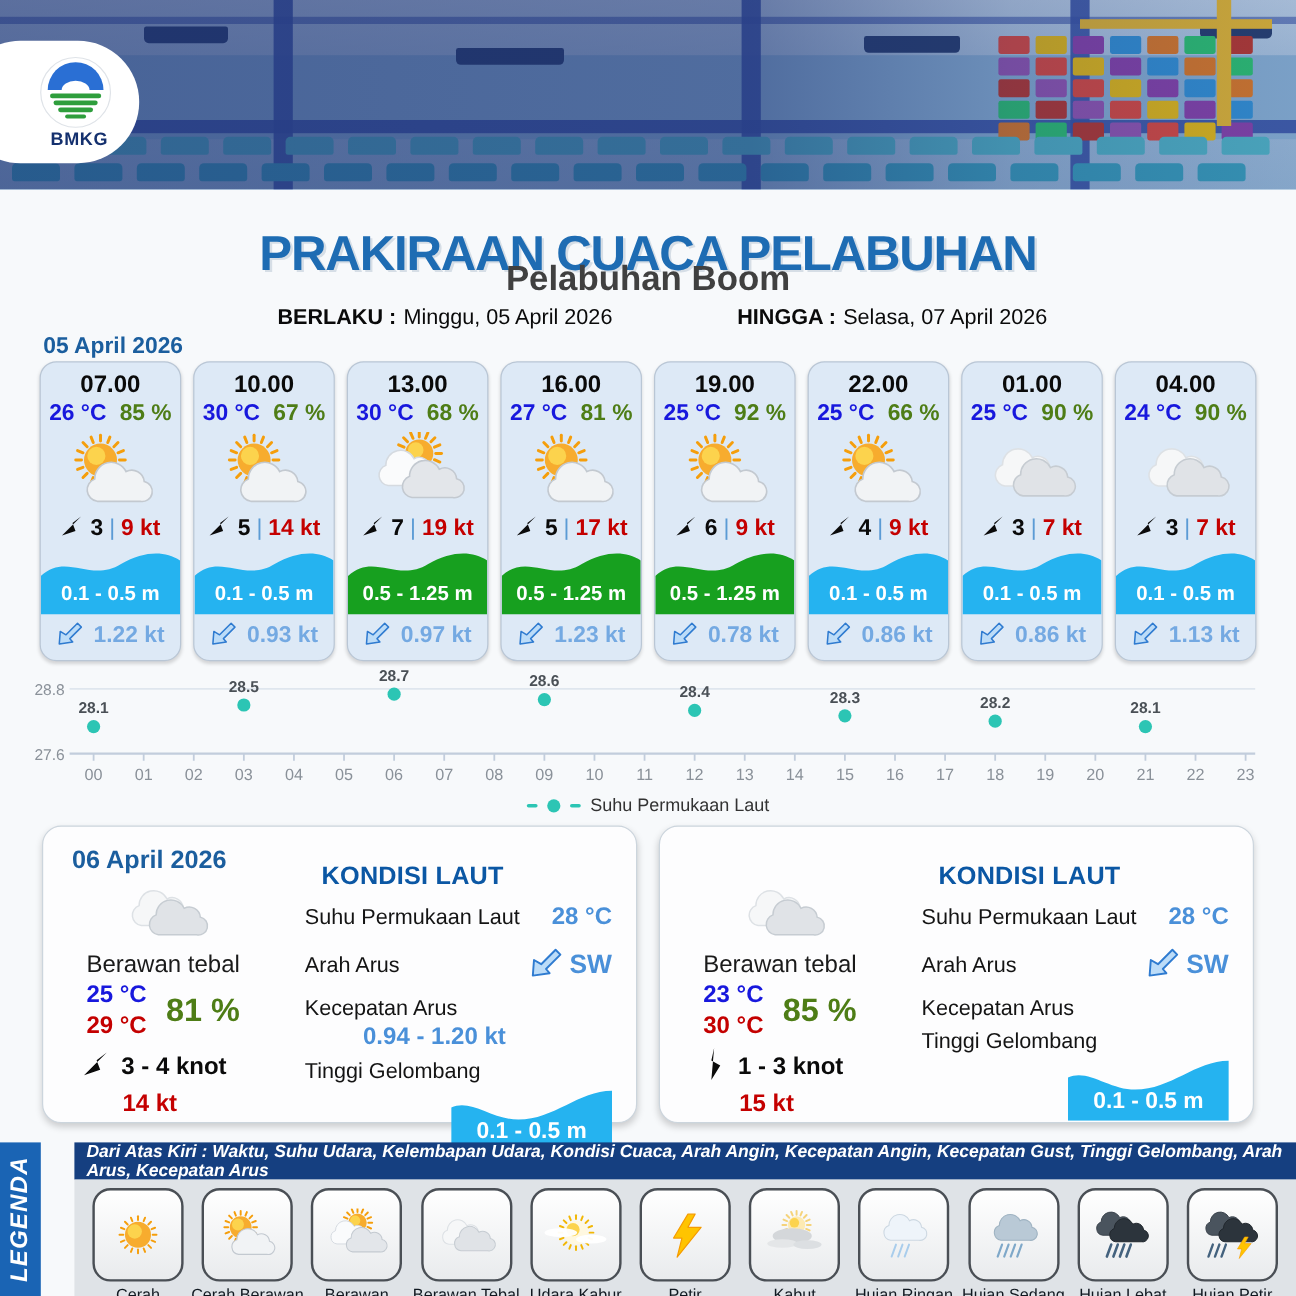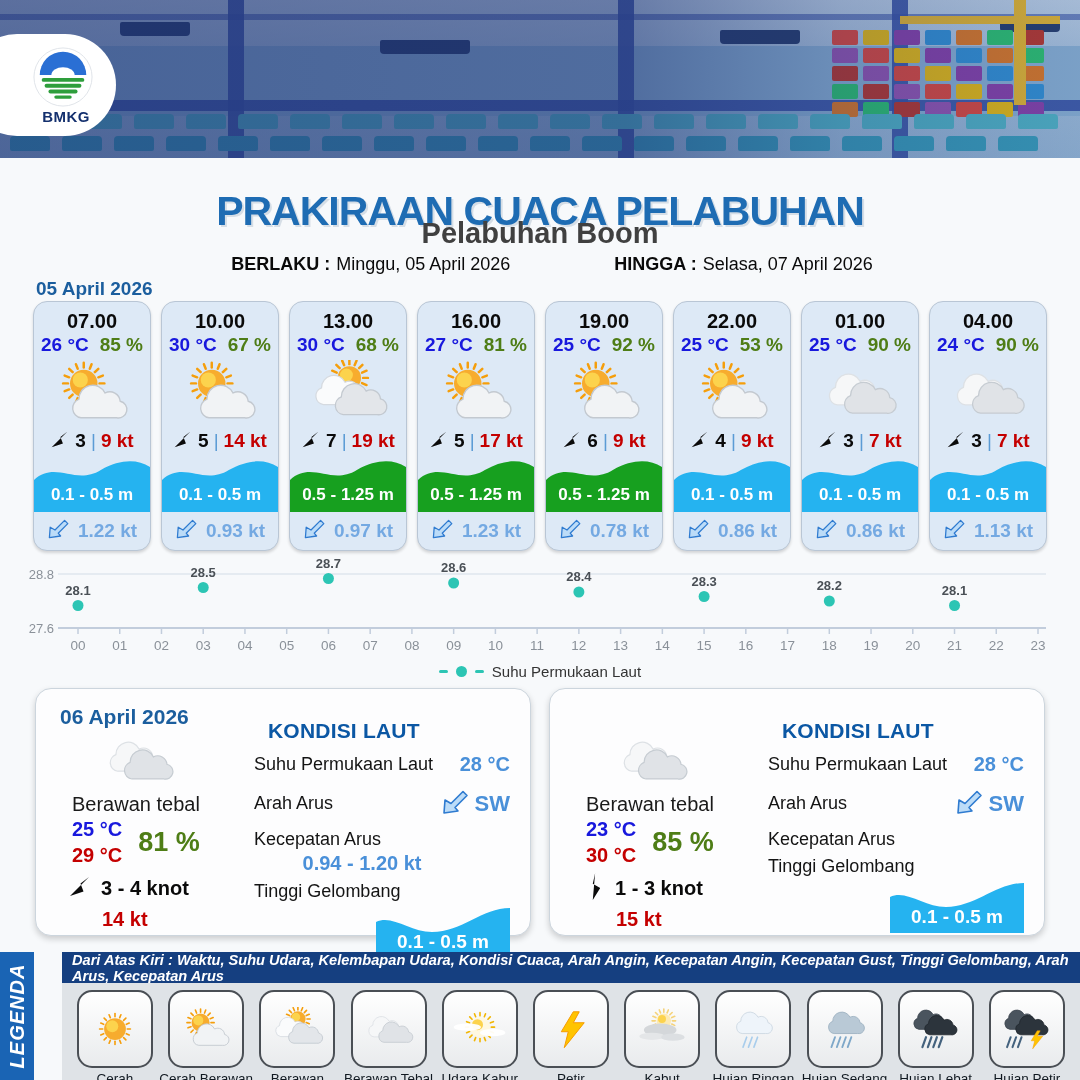--- a/index.html
+++ b/index.html
@@ -490,21 +490,21 @@
               <polygon points="3,27 4,14 10,17.5 22,5.5 26,9.5 14,21.5 17,25" fill="#bcdcf8" stroke="#2f7bd0" stroke-width="1.6" stroke-linejoin="round"></polygon>
             </svg></span>
       <span>0.78 kt</span>
     </div>
   </div>
 
   <div class="card">
     <div class="c-time">22.00</div>
     <div class="c-temps">
       <span class="c-temp">25 °C</span>
-      <span class="c-rh">53 %</span>
+      <span class="c-rh">66 %</span>
     </div>
     <div class="c-icon">
           <svg viewBox="0 0 64 48" width="92" height="66">
             <line x1="37.5" y1="17.0" x2="41.0" y2="17.0" stroke="#f59e0b" stroke-width="1.8" stroke-linecap="round"></line>
             <line x1="36.6" y1="21.4" x2="39.9" y2="22.7" stroke="#f59e0b" stroke-width="1.8" stroke-linecap="round"></line>
             <line x1="34.1" y1="25.1" x2="36.6" y2="27.6" stroke="#f59e0b" stroke-width="1.8" stroke-linecap="round"></line>
             <line x1="30.4" y1="27.6" x2="31.7" y2="30.9" stroke="#f59e0b" stroke-width="1.8" stroke-linecap="round"></line>
             <line x1="26.0" y1="28.5" x2="26.0" y2="32.0" stroke="#f59e0b" stroke-width="1.8" stroke-linecap="round"></line>
             <line x1="21.6" y1="27.6" x2="20.3" y2="30.9" stroke="#f59e0b" stroke-width="1.8" stroke-linecap="round"></line>
             <line x1="17.9" y1="25.1" x2="15.4" y2="27.6" stroke="#f59e0b" stroke-width="1.8" stroke-linecap="round"></line>

